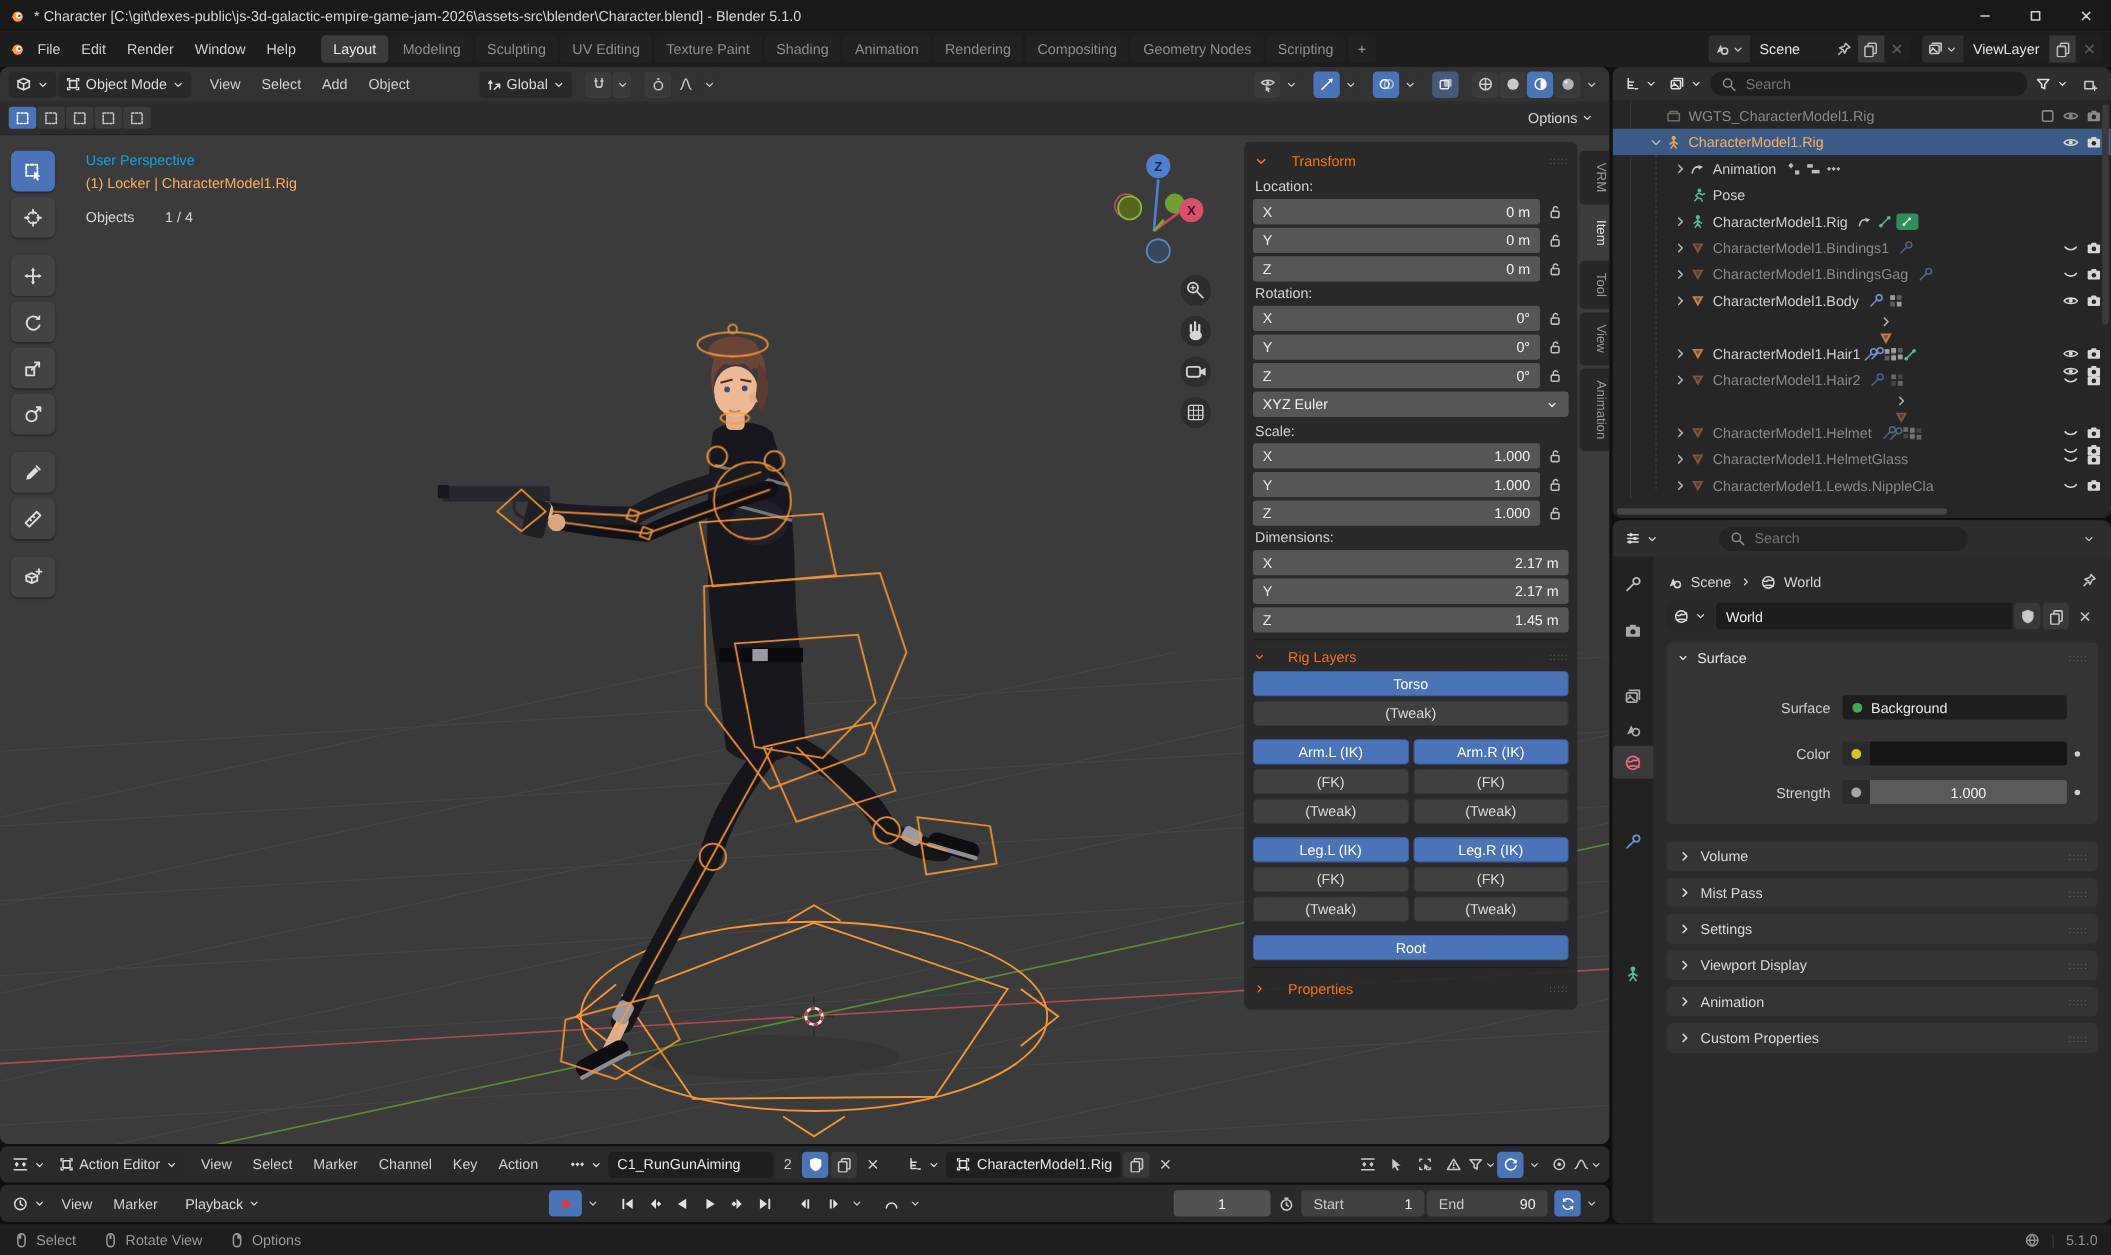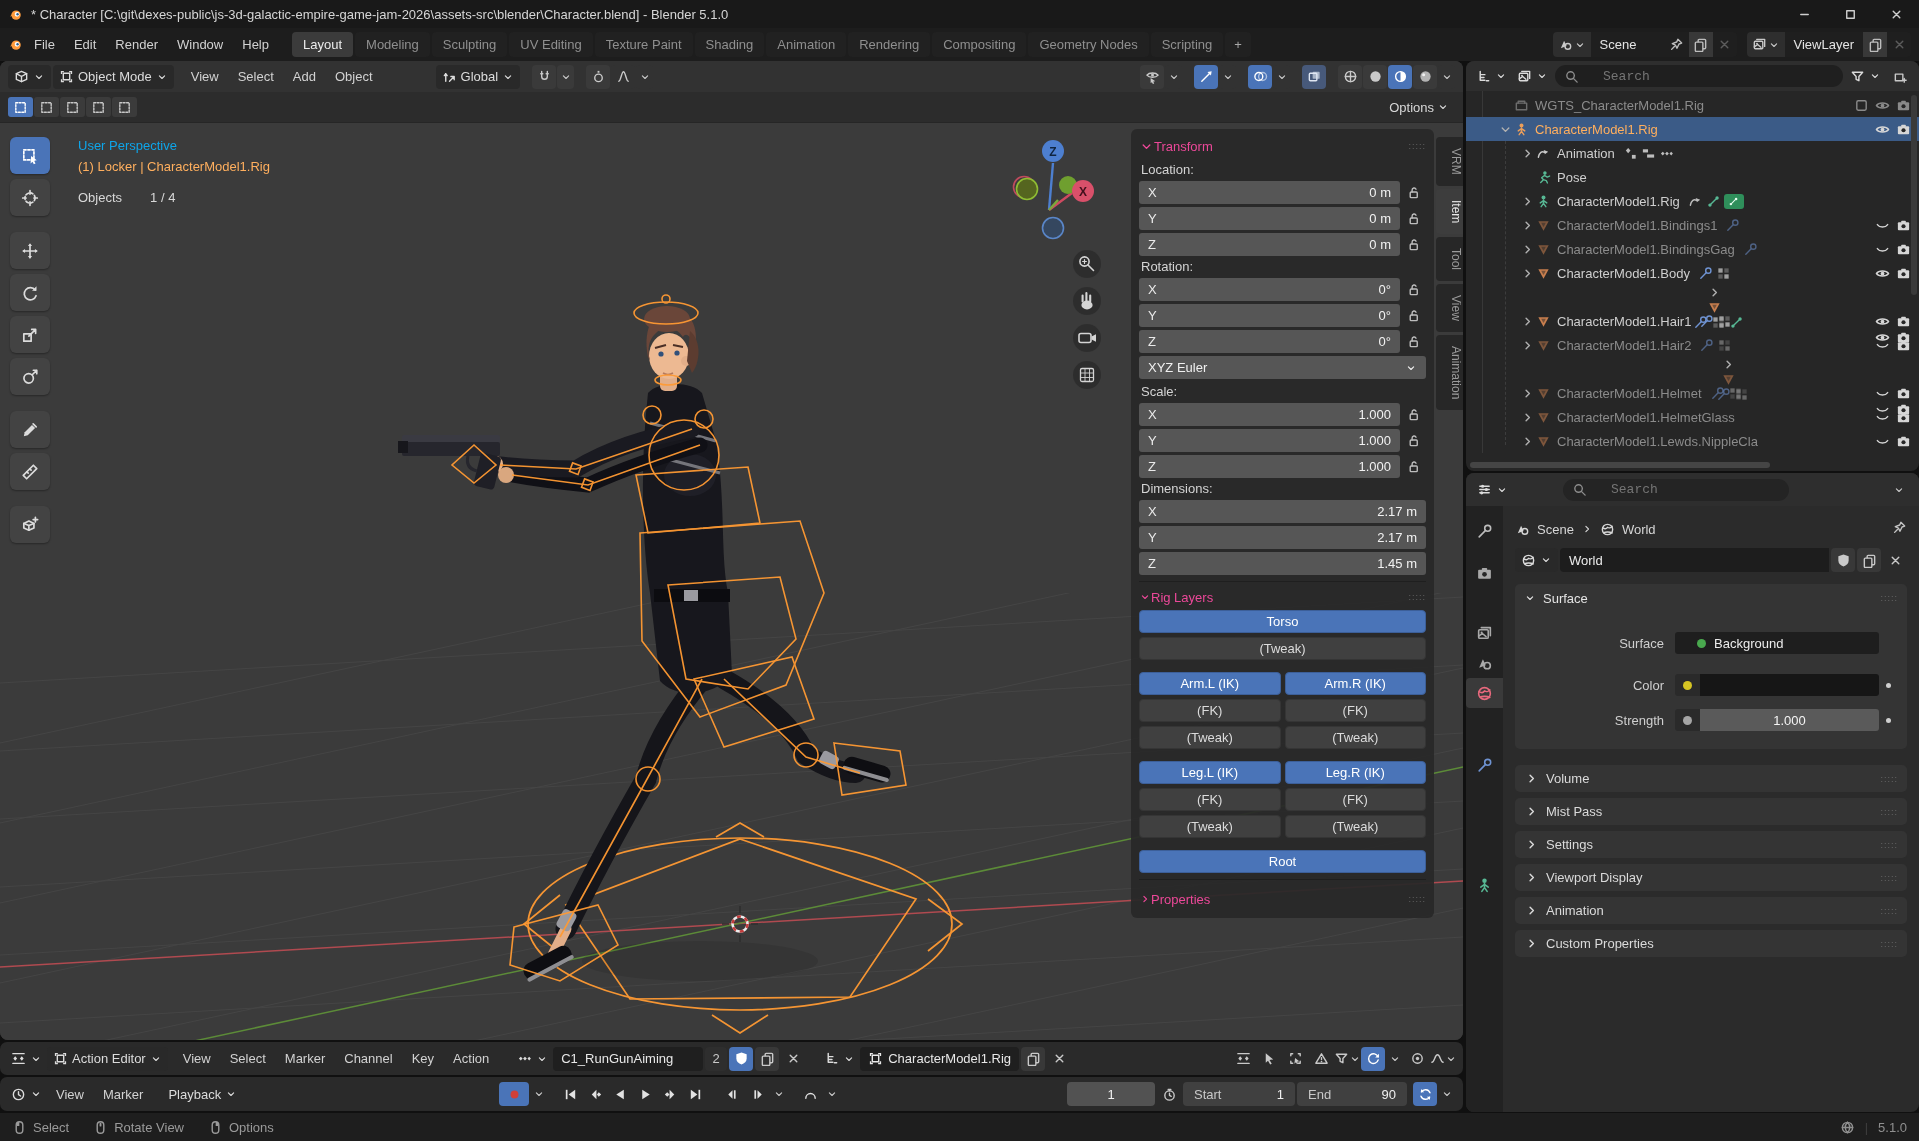--- a/index.html
+++ b/index.html
@@ -57,39 +57,39 @@
   .vp-toolbar{position:absolute;left:10px;top:14px;display:flex;flex-direction:column;gap:5px;}
   .tool-btn{width:40px;height:37px;background:#434343;border-radius:6px;display:flex;align-items:center;justify-content:center;color:#dcdcdc;box-shadow:0 1px 2px rgba(0,0,0,.35);}
   .tool-btn svg{width:18px;height:18px;}
   .tool-btn.active{background:var(--accent);color:#fff;}
   .tool-btn.gap{margin-top:11px;}
   .side-tabs{position:absolute;right:0;top:14px;width:27px;display:flex;flex-direction:column;gap:3px;}
   .stab{writing-mode:vertical-rl;padding:11px 0;background:#272727;color:#9b9b9b;border-radius:4px 0 0 4px;font-size:12px;text-align:center;width:27px;}
   .stab.active{background:#3d3d3d;color:#e8e8e8;}
   
   .npanel{position:absolute;right:29px;top:6px;width:303px;background:rgba(40,40,40,.94);border-radius:6px;padding:4px 8px 6px 8px;}
-  .pn-head{display:flex;align-items:center;gap:0;color:#ec4899;height:26px;}
+  .pn-head{display:flex;align-items:center;gap:20px;color:#f97316;height:26px;}
   .pn-sub{color:#d4d4d4;margin:3px 0 3px 2px;}
   .trow{display:flex;align-items:center;height:24px;margin-bottom:2px;}
   .tfield{flex:1;display:flex;align-items:center;height:23px;background:#565656;border-radius:3px;padding:0 9px;color:#f2f2f2;}
   .tfield .axis{width:34px;color:#eaeaea;}
   .tfield .val{margin-left:auto;}
   .lockcol{width:26px;display:flex;justify-content:center;color:#bdbdbd;}
   .euler{height:23px;background:#565656;border-radius:3px;display:flex;align-items:center;padding:0 9px;color:#f0f0f0;margin:3px 0 5px 0;}
   .euler .ict{margin-left:auto;}
   .sect{border-top:1px solid #1f1f1f;margin-top:6px;padding-top:2px;}
   .rig-row{display:grid;gap:4px;margin-bottom:4px;}
   .rig-row.two{grid-template-columns:1fr 1fr;}
   .rig-row.gap{margin-top:12px;}
   .rig-btn{height:23px;border-radius:4px;background:#404040;border:1px solid #353535;color:#dcdcdc;display:flex;align-items:center;justify-content:center;}
   .rig-btn.blue{background:var(--accent);border-color:#3c5f99;color:#fff;}
   
   .outliner{position:absolute;left:1466px;top:61px;width:453px;height:410px;background:#262626;border-radius:8px;overflow:hidden;}
   .ol-header{height:30px;background:#2e2e2e;display:flex;align-items:center;gap:4px;padding:0 7px;}
-  .search{flex:1;display:flex;align-items:center;gap:22px;height:22px;background:#1f1f1f;border-radius:11px;padding:0 9px;color:#8a8a8a;font-family:Liberation Mono, monospace;}
+  .search{flex:1;display:flex;align-items:center;gap:6px;height:22px;background:#1f1f1f;border-radius:11px;padding:0 9px;color:#8a8a8a;}
   .search input{background:none;border:none;outline:none;color:#cfcfcf;width:100%;font-family:inherit;font-size:13px;}
   .ol-rows{position:relative;padding-top:2px;}
   .ol-guide{position:absolute;left:16px;top:0;bottom:0;border-left:1px solid #383838;}
   .ol-guide2{position:absolute;left:39px;top:50px;bottom:8px;border-left:1px dashed #3d3d3d;}
   .orow{height:24px;display:flex;align-items:center;padding-right:8px;color:#cfcfcf;position:relative;}
   .orow.sel{background:var(--selection);}
   .orow .lbl{margin-left:6px;white-space:nowrap;overflow:hidden;text-overflow:clip;}
   .orow.act .lbl{color:var(--active-text);}
   .orow.dim .lbl{color:#8b8b8b;}
   .orow.dim .oic svg,.orow.dim .xtra svg{opacity:.55;}
@@ -116,21 +116,21 @@
   .crumbs .pin{margin-left:auto;color:#c4c4c4;}
   .dbrow{display:flex;align-items:center;gap:2px;height:28px;margin:2px 0 10px 0;}
   .dbname{flex:1;display:flex;align-items:center;height:24px;background:#1d1d1d;border-radius:4px 0 0 4px;padding:0 9px;color:#ececec;}
   .panel{background:#343434;border-radius:5px;margin-bottom:7px;}
   .panel-head{height:28px;display:flex;align-items:center;gap:7px;padding:0 9px;color:#e4e4e4;}
   .panel-body{padding:4px 10px 14px 10px;}
   .prow{display:flex;align-items:center;height:26px;margin-bottom:9px;}
   .plabel{width:150px;text-align:right;padding-right:11px;color:#cfcfcf;flex:none;}
   .sockchip{width:25px;height:22px;background:#2a2a2a;border-radius:3px 0 0 3px;display:flex;align-items:center;justify-content:center;flex:none;}
   .dot{width:9px;height:9px;border-radius:50%;}
-  .pfield{flex:1;height:22px;background:#1e1e1e;border-radius:3px;display:flex;align-items:center;gap:8px;padding:0 22px;color:#ececec;}
+  .pfield{flex:1;height:22px;background:#1e1e1e;border-radius:3px;display:flex;align-items:center;gap:8px;padding:0 9px;color:#ececec;}
   .pfield.rjoin{border-radius:0 3px 3px 0;}
   .pfield.dark{background:#161616;}
   .pfield.slider{background:#5a5a5a;justify-content:center;color:#f4f4f4;}
   .deco{width:18px;display:flex;justify-content:center;flex:none;}
   .deco i{width:5px;height:5px;border-radius:50%;background:#cfcfcf;}
   .cbar{height:27px;background:#343434;border-radius:5px;display:flex;align-items:center;gap:7px;padding:0 9px;margin-bottom:6px;color:#dadada;}
   .cbars{margin-top:16px;}
   
   .dope{position:absolute;left:0;top:1042px;width:1463px;height:33px;background:#2a2a2a;border-radius:7px;display:flex;align-items:center;gap:2px;padding:0 8px;}
   .timeline{position:absolute;left:0;top:1077px;width:1463px;height:34px;background:#2a2a2a;border-radius:7px;display:flex;align-items:center;gap:2px;padding:0 8px;}

